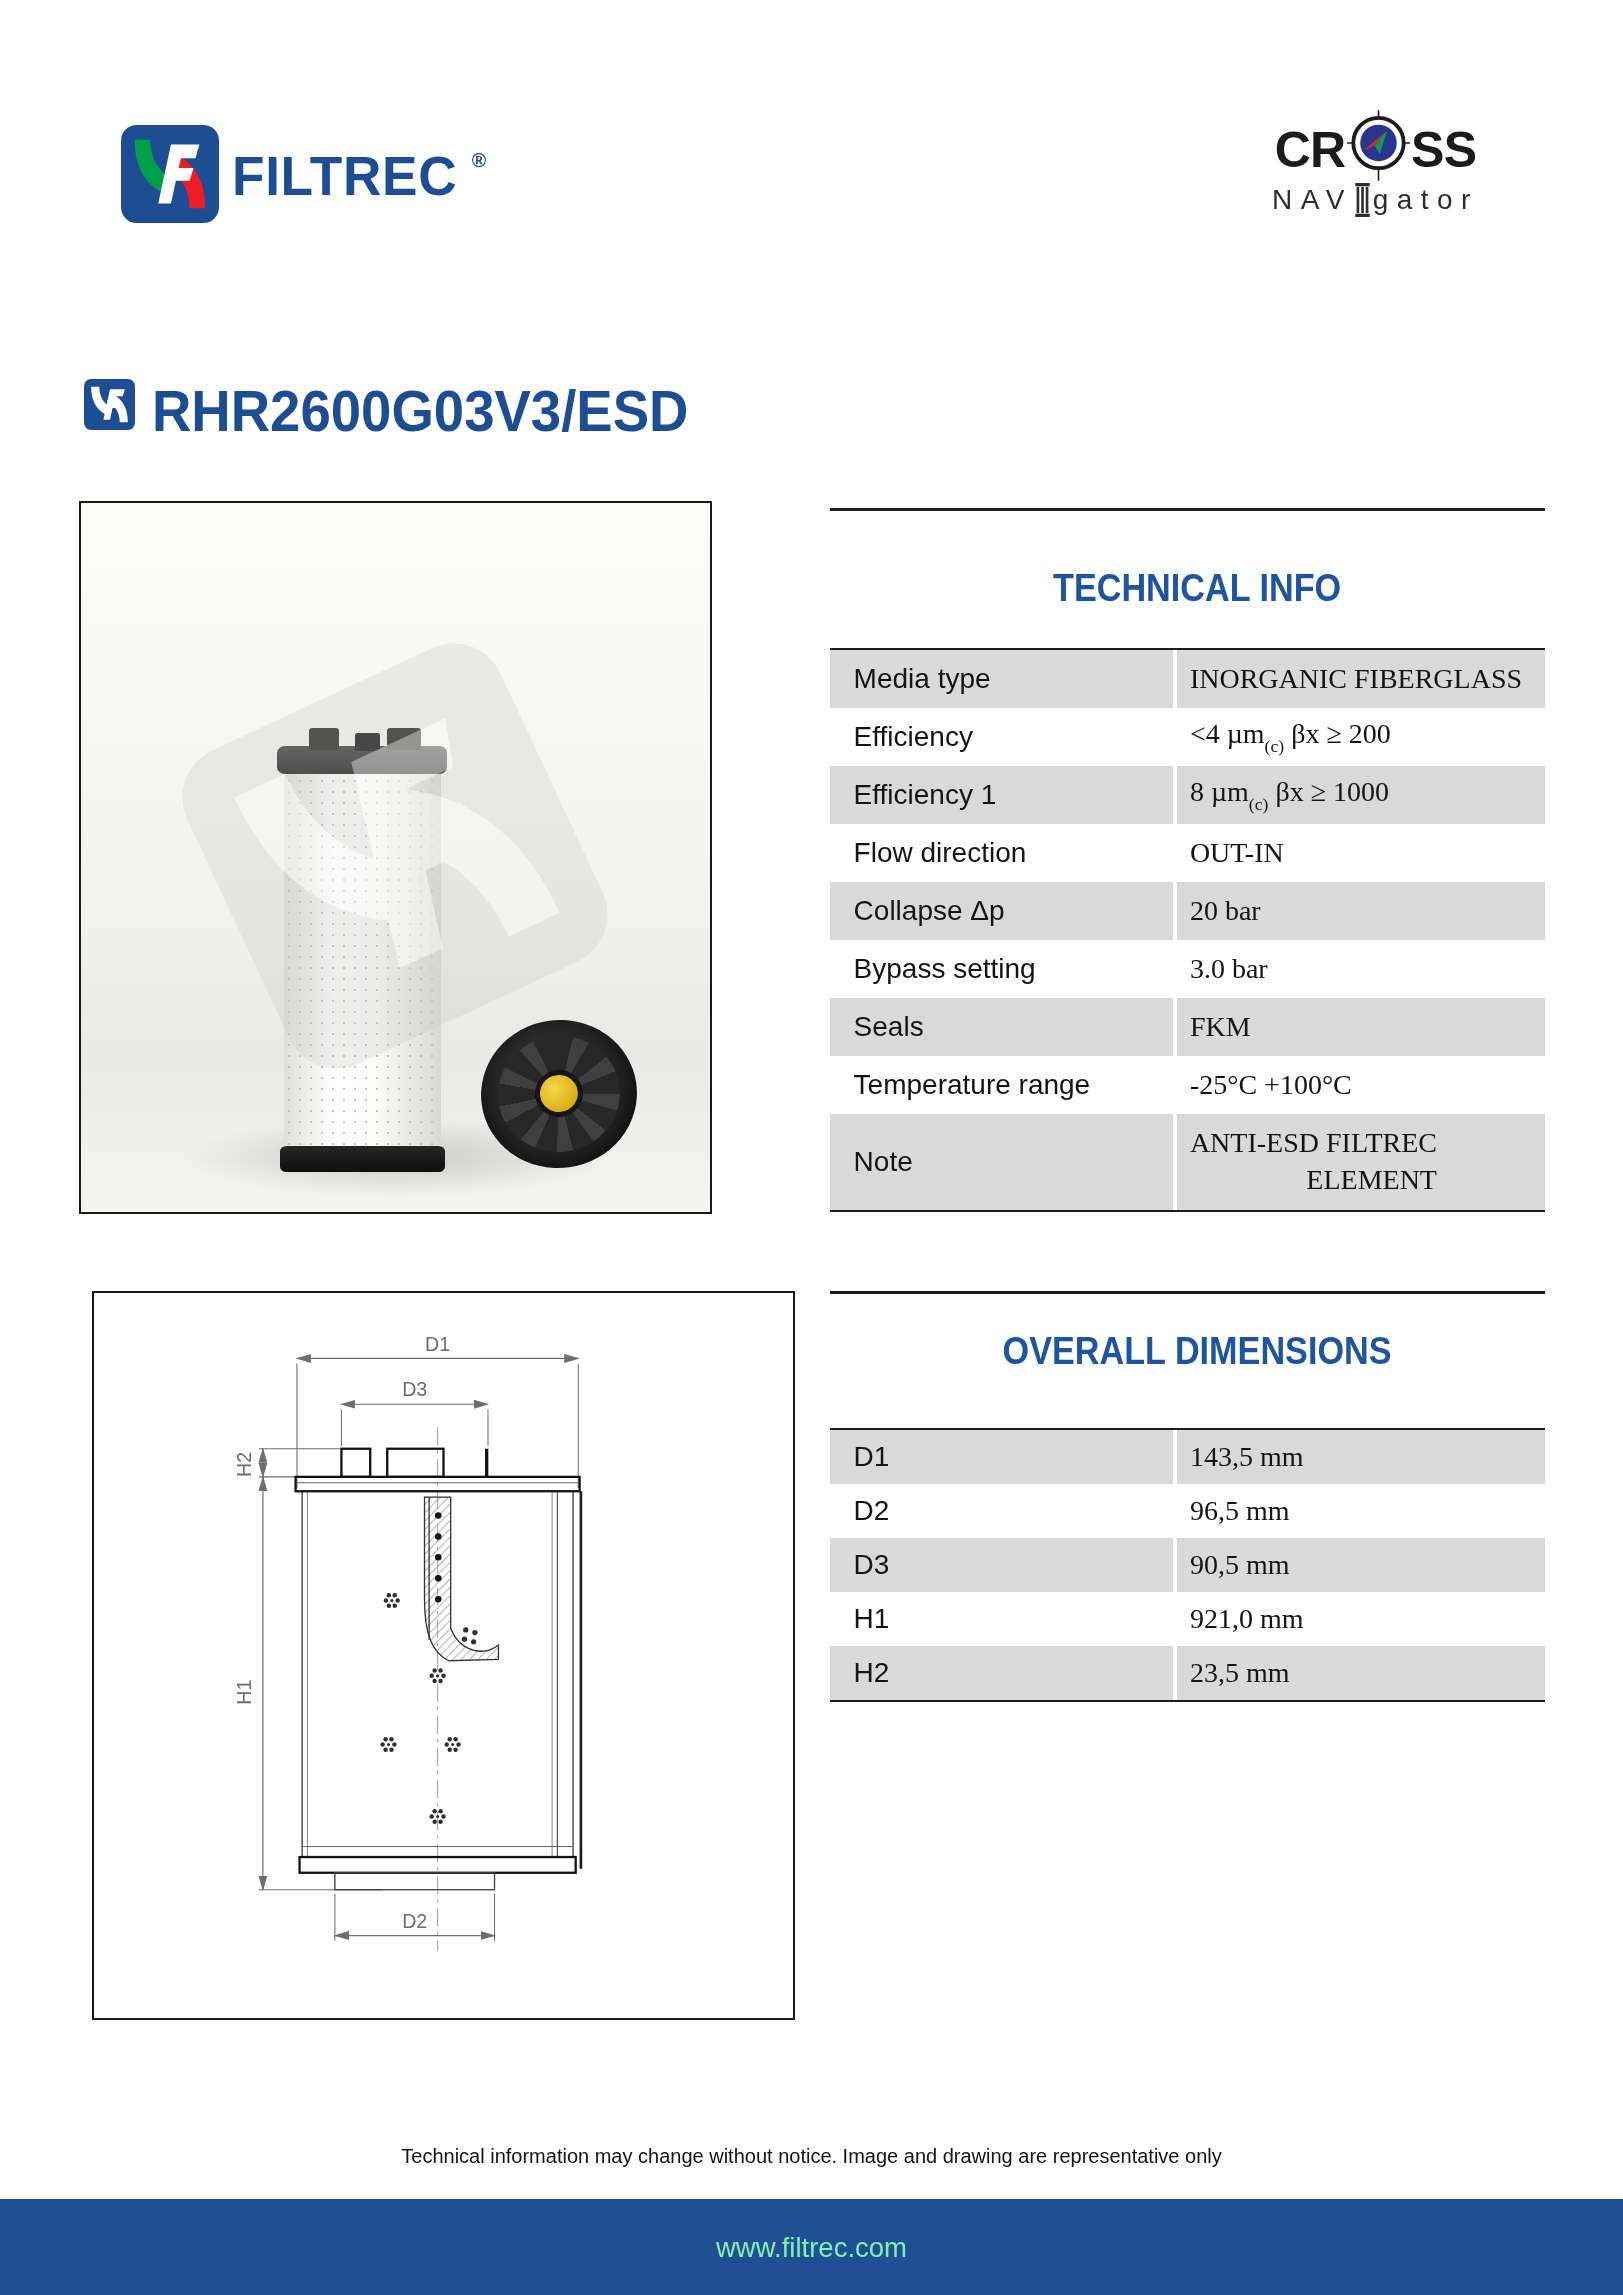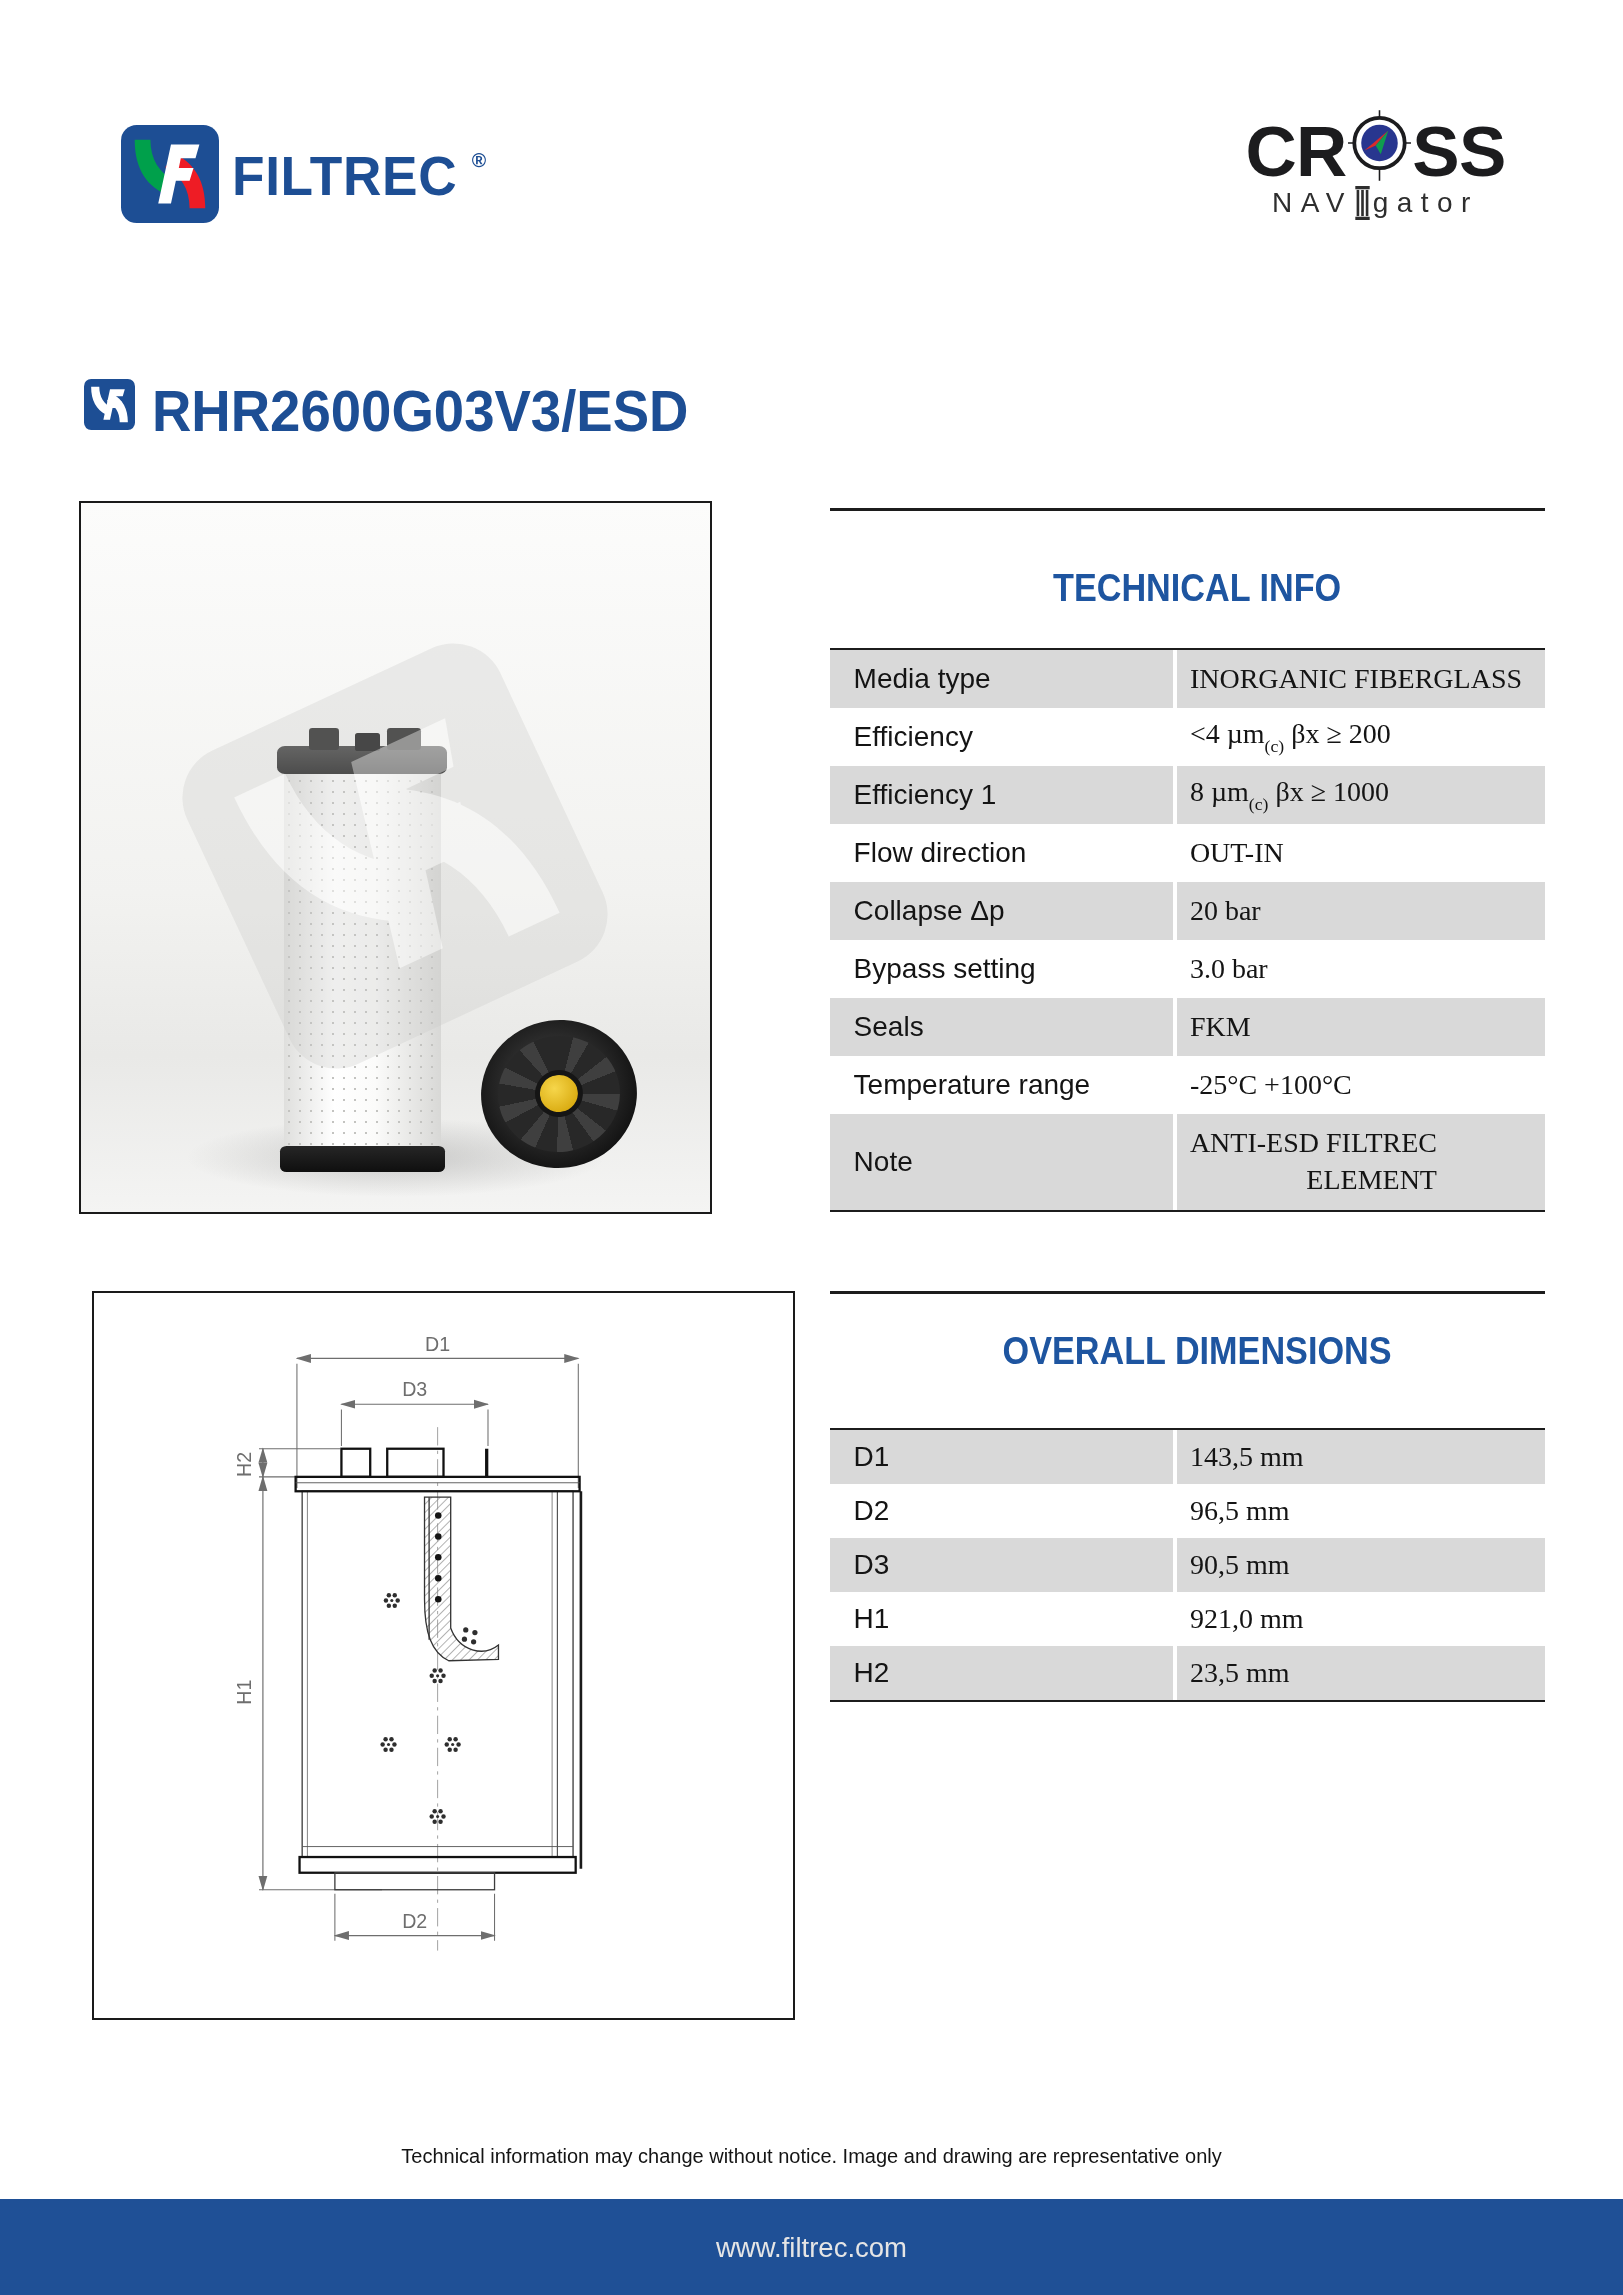--- a/index.html
+++ b/index.html
@@ -6,21 +6,21 @@
   .page{position:relative;width:1623px;height:2295px;background:#ffffff;overflow:hidden;
         font-family:"Liberation Sans", sans-serif;color:#111;}
 
   
   .filtrec-logo{position:absolute;left:121px;top:123px;display:flex;align-items:center;gap:13px;}
   .filtrec-word{font-size:56px;font-weight:bold;color:#1d4e94;letter-spacing:0.7px;
                 transform:scaleX(.95);transform-origin:left center;display:inline-block;}
   .filtrec-reg{font-size:19.6px;font-weight:bold;color:#1d4e94;vertical-align:27.5px;margin-left:2.6px;}
 
   .cross-logo{position:absolute;left:1247px;top:110px;width:257px;display:flex;flex-direction:column;align-items:center;}
-  .cross-line{display:flex;align-items:center;font-weight:800;font-size:71px;color:#1c1c1e;
+  .cross-line{display:flex;align-items:center;font-weight:800;font-size:50px;color:#1c1c1e;
               letter-spacing:-0.7px;line-height:1;}
   .cross-line .compass{margin:0 1.3px;}
   .nav-line{display:flex;align-items:center;font-size:28px;font-weight:400;color:#2e2e2e;
             letter-spacing:8.5px;margin-top:-6.5px;line-height:1;}
 
   
   .product-row{position:absolute;left:84px;top:377px;display:flex;align-items:flex-start;gap:17px;}
   .product-code{font-size:58px;font-weight:bold;color:#1d4e94;letter-spacing:0;
                 transform:scaleX(.94);transform-origin:left center;display:inline-block;}
 
@@ -73,21 +73,21 @@
   .gray .cell{background:#d9d9d9;}
   .white .cell{background:#ffffff;}
   .vwrap{line-height:1.32;}
   .subsc{font-size:17.7px;vertical-align:-9.2px;}
 
   
   .disclaimer{position:absolute;left:0;top:2145px;width:1623px;text-align:center;
               font-size:20px;color:#141414;}
   .footer-bar{position:absolute;left:0;top:2199px;width:1623px;height:97px;background:#1f5096;
               display:flex;align-items:center;justify-content:center;}
-  .footer-url{color:#e5e5e5;font-size:27.5px;}
+  .footer-url{color:#86efac;font-size:27.5px;}
 
   svg text{font-family:"Liberation Sans",sans-serif;}
 </style>
 </head>
 <body>
 
 <div class="page">
 
   <div class="filtrec-logo">
     <span>

